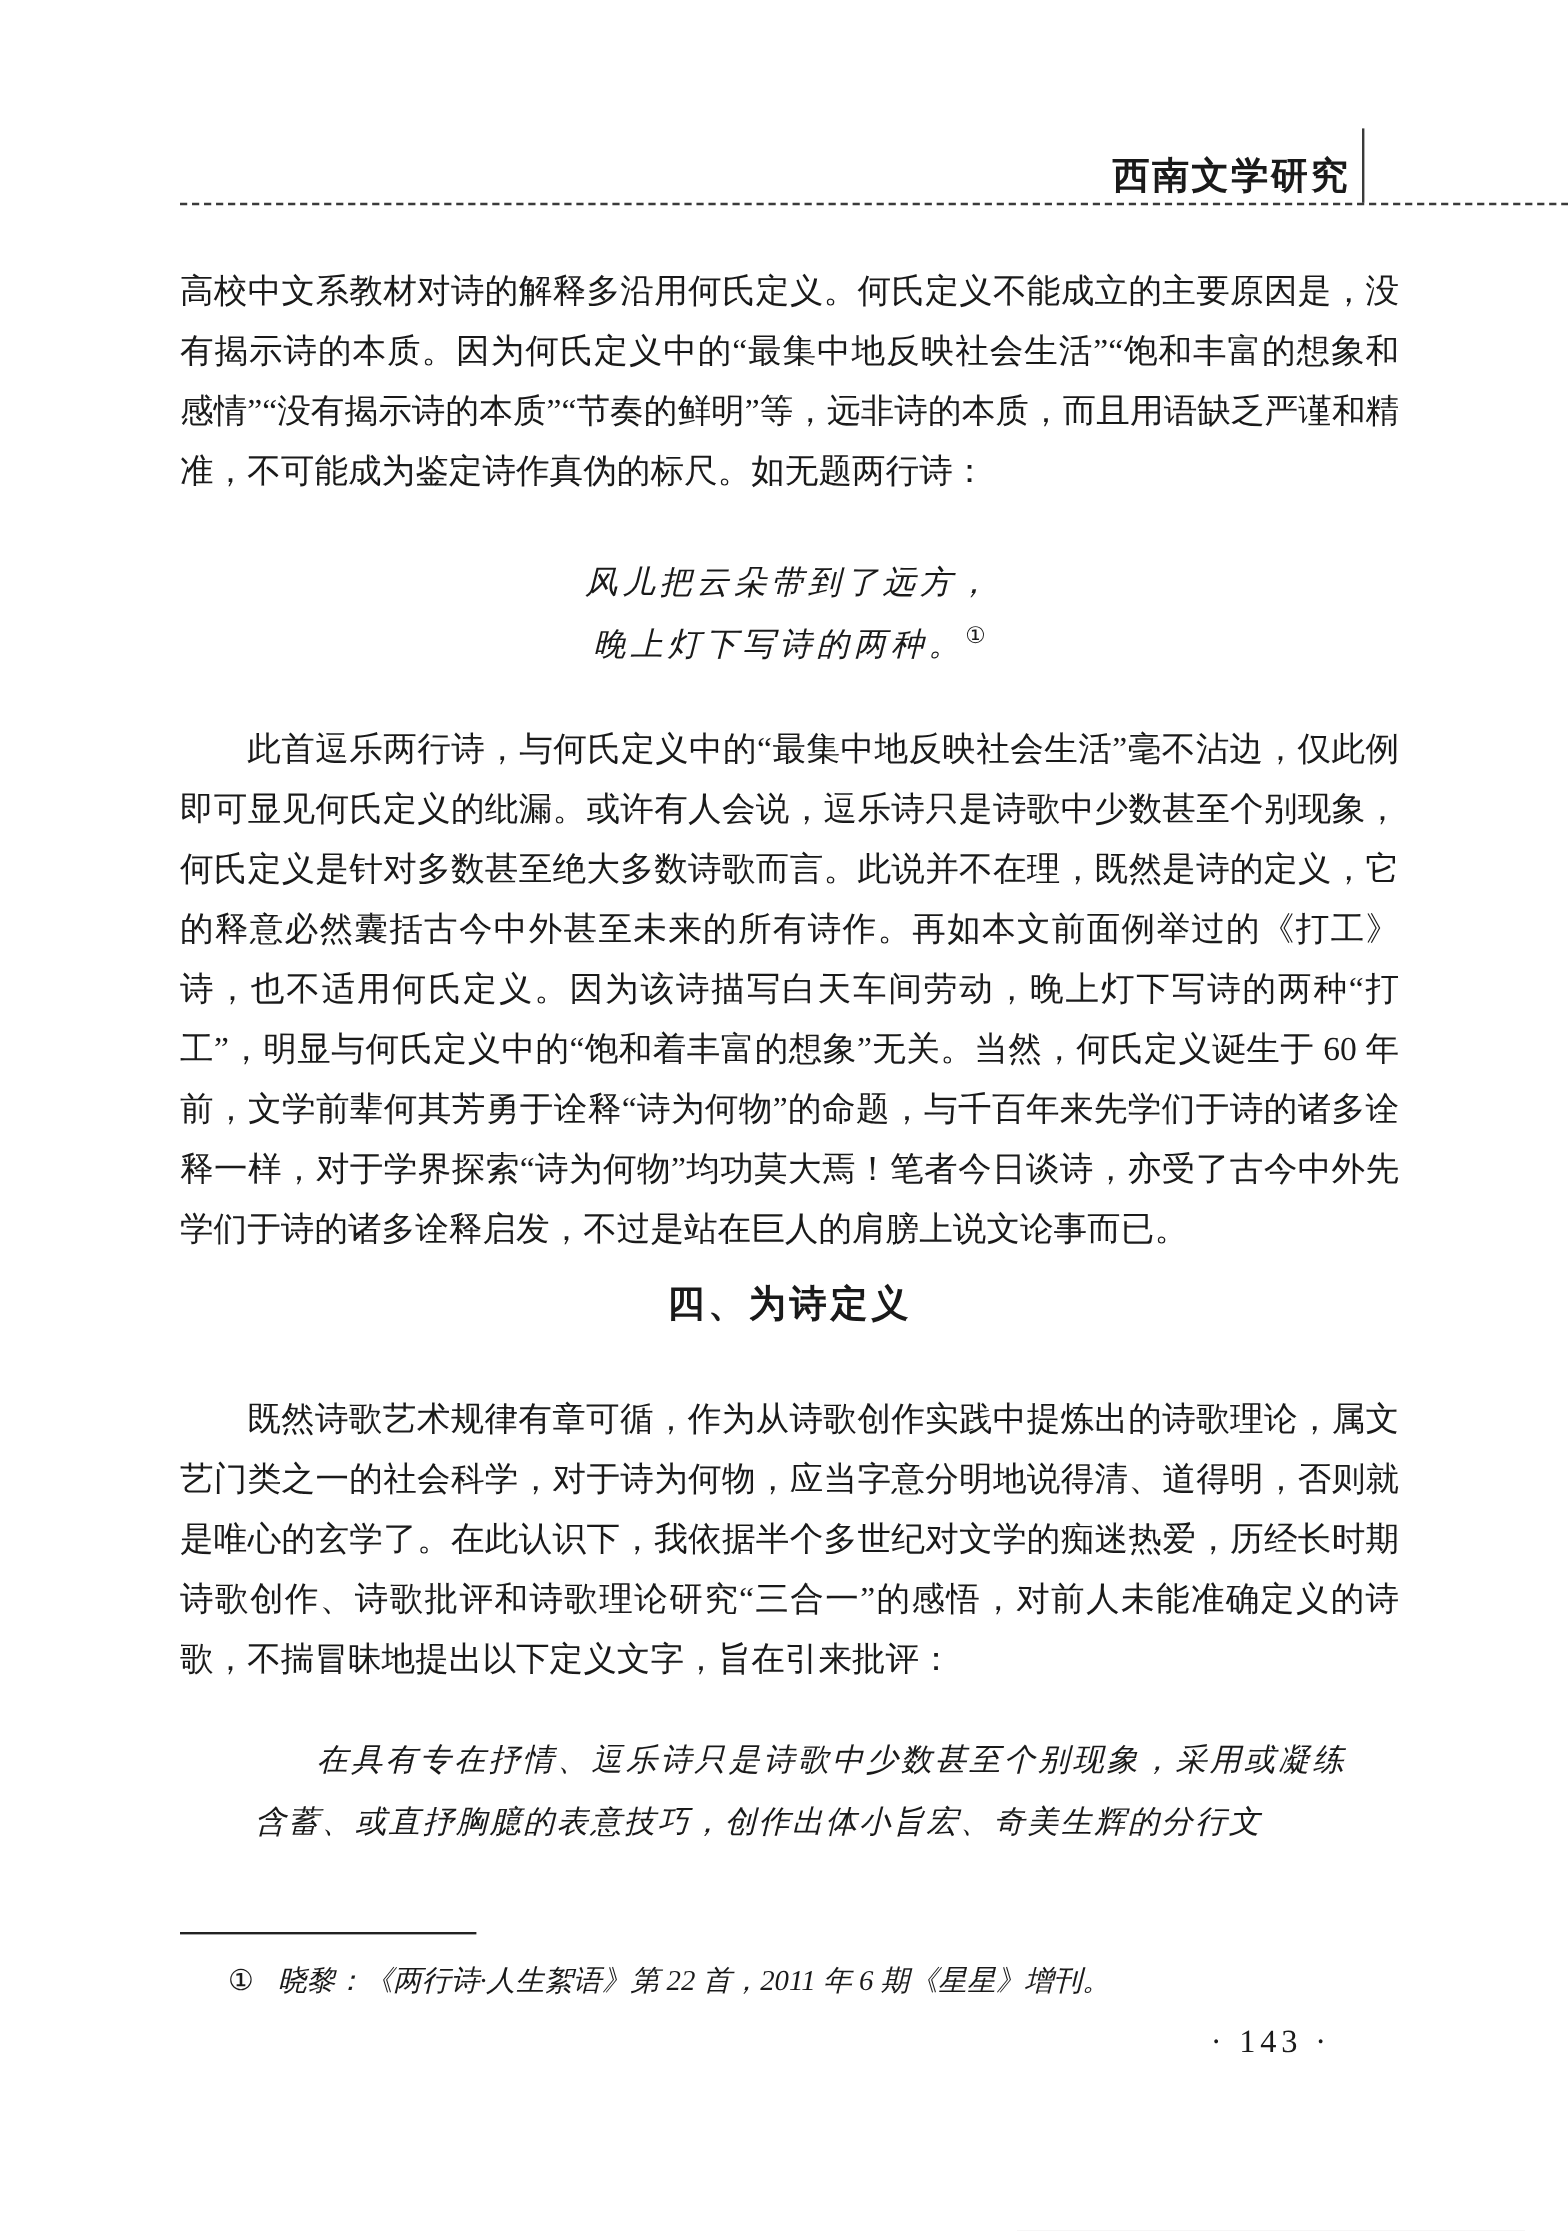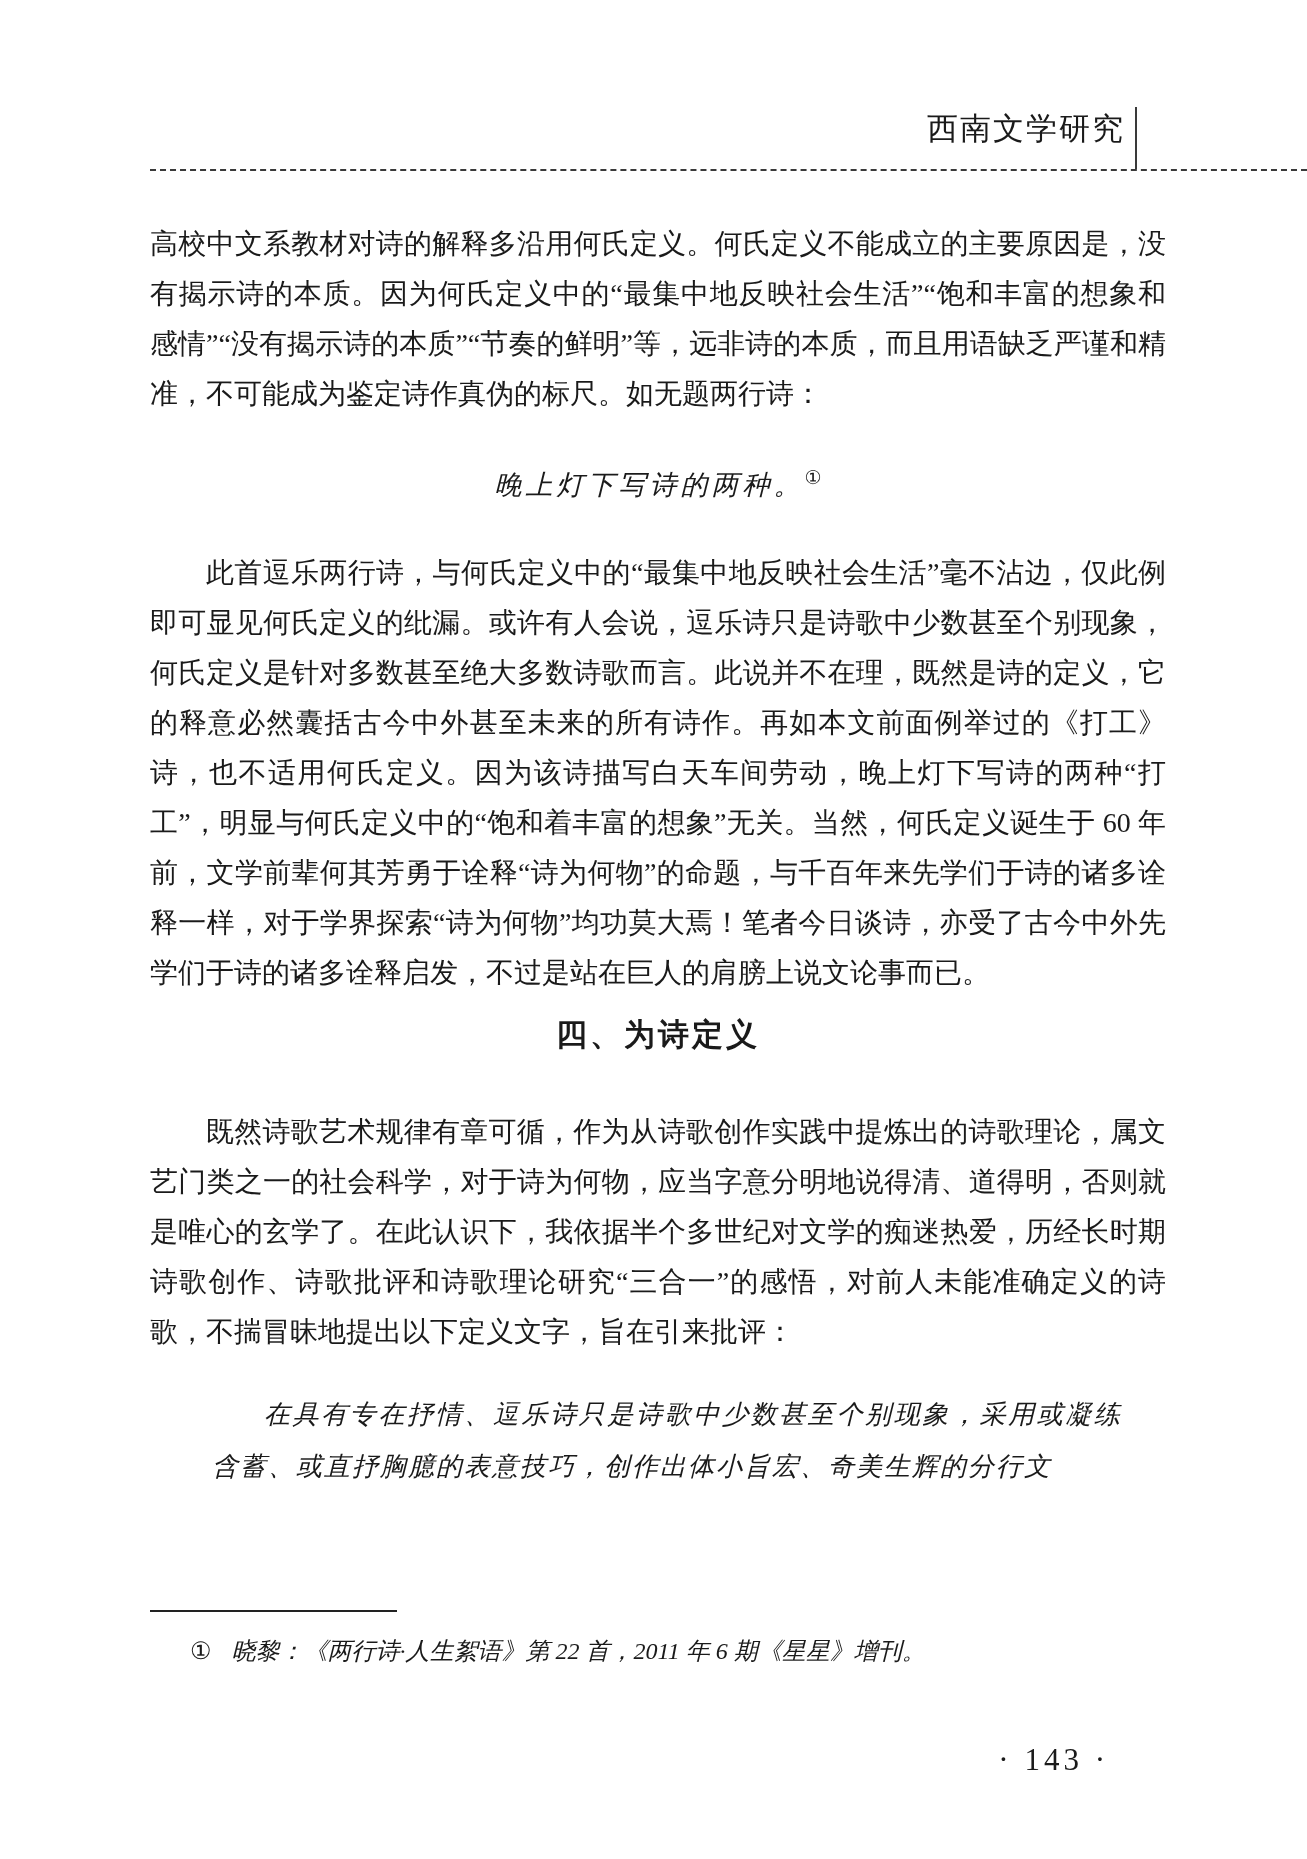--- a/index.html
+++ b/index.html
@@ -22,21 +22,22 @@
     top: 102px;
     height: 67px;
     border-bottom: 2px dashed #3a3a3a;
   }
   .header-title-wrap {
     position: absolute;
     right: 170px;
     bottom: 0;
     height: 62px;
     display: flex;
-    align-items: flex-start;
+    align-items: flex-end;
+    font-weight: bold;
   }
   .journal-title {
     font-size: 31px;
     line-height: 44px;
     letter-spacing: 2px;
     padding-right: 10px;
   }
   .header-bar {
     display: block;
     width: 2px;
@@ -113,42 +114,43 @@
     font-style: italic;           
   }
   .fn-marker {
     font-style: normal;
     margin-right: 20px;
   }
 
   .page-number {
     position: absolute;
     right: 198px;
-    top: 1742px;
-    font-size: 31px;
+    top: 1686px;
+    font-size: 27px;
     letter-spacing: 4px;
   }
 </style>
 </head>
 <body>
 
 <div class="page">
 
   <div class="header">
     <div class="header-title-wrap">
       <span class="journal-title">西南文学研究</span>
       <span class="header-bar"></span>
     </div>
   </div>
 
   <div class="body-col">
 
     <p class="para">高校中文系教材对诗的解释多沿用何氏定义。何氏定义不能成立的主要原因是，没有揭示诗的本质。因为何氏定义中的“最集中地反映社会生活”“饱和丰富的想象和感情”“没有揭示诗的本质”“节奏的鲜明”等，远非诗的本质，而且用语缺乏严谨和精准，不可能成为鉴定诗作真伪的标尺。如无题两行诗：</p>
 
     <div class="poem">
+      <div class="poem-line">风儿把云朵带到了远方，</div>
       <div class="poem-line">
         <span>晚上灯下写诗的两种。</span><sup class="fn-ref">①</sup>
       </div>
     </div>
 
     <p class="para indent">此首逗乐两行诗，与何氏定义中的“最集中地反映社会生活”毫不沾边，仅此例即可显见何氏定义的纰漏。或许有人会说，逗乐诗只是诗歌中少数甚至个别现象，何氏定义是针对多数甚至绝大多数诗歌而言。此说并不在理，既然是诗的定义，它的释意必然囊括古今中外甚至未来的所有诗作。再如本文前面例举过的《打工》诗，也不适用何氏定义。因为该诗描写白天车间劳动，晚上灯下写诗的两种“打工”，明显与何氏定义中的“饱和着丰富的想象”无关。当然，何氏定义诞生于 60 年前，文学前辈何其芳勇于诠释“诗为何物”的命题，与千百年来先学们于诗的诸多诠释一样，对于学界探索“诗为何物”均功莫大焉！笔者今日谈诗，亦受了古今中外先学们于诗的诸多诠释启发，不过是站在巨人的肩膀上说文论事而已。</p>
 
     <h2 class="section-heading">四、为诗定义</h2>
 
     <p class="para indent">既然诗歌艺术规律有章可循，作为从诗歌创作实践中提炼出的诗歌理论，属文艺门类之一的社会科学，对于诗为何物，应当字意分明地说得清、道得明，否则就是唯心的玄学了。在此认识下，我依据半个多世纪对文学的痴迷热爱，历经长时期诗歌创作、诗歌批评和诗歌理论研究“三合一”的感悟，对前人未能准确定义的诗歌，不揣冒昧地提出以下定义文字，旨在引来批评：</p>

